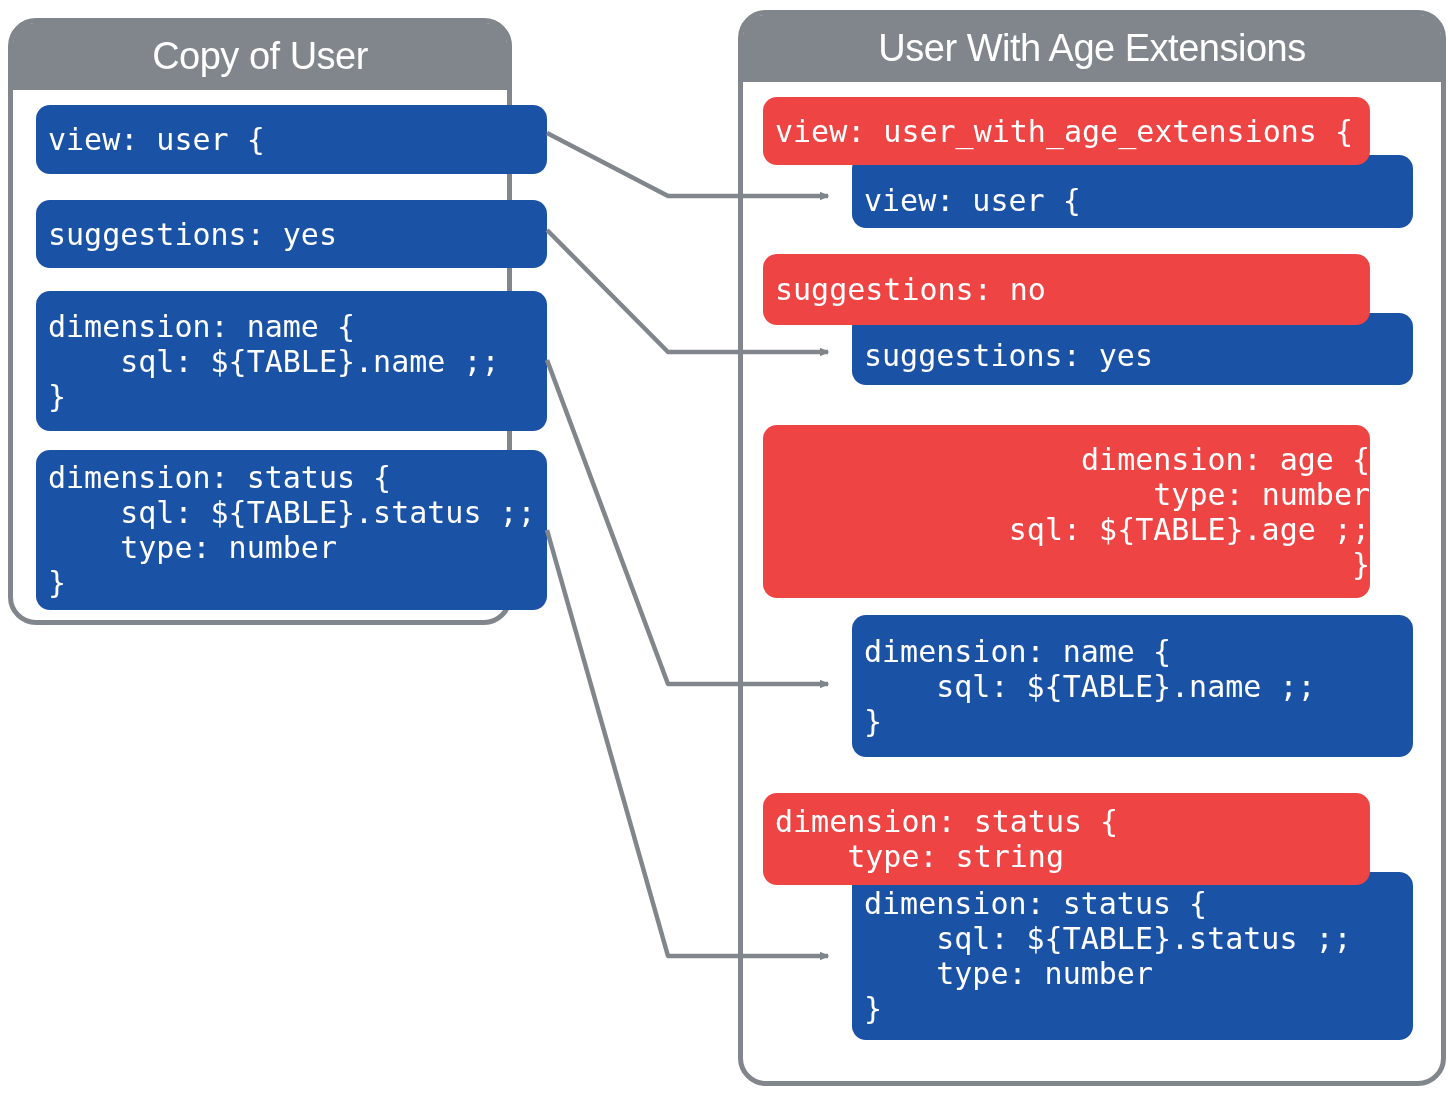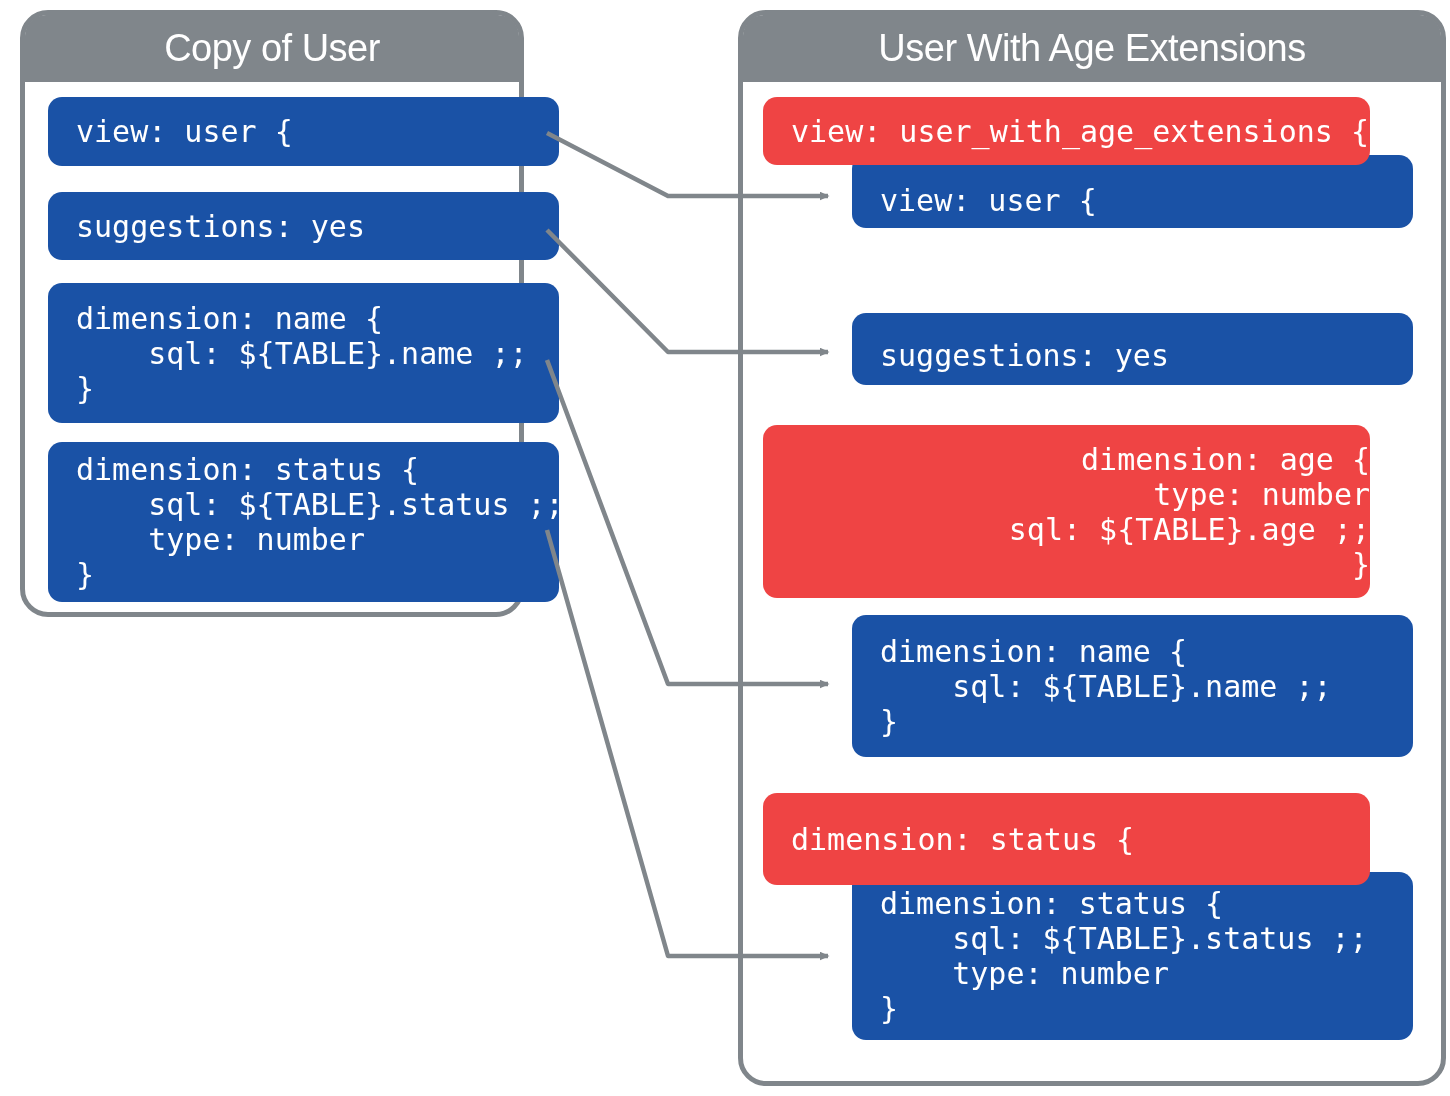--- a/index.html
+++ b/index.html
@@ -10,31 +10,31 @@
          border-radius:28px;box-sizing:border-box;z-index:1;}
   .panel-header{position:absolute;top:0;left:0;right:0;height:67px;
          background:#80868B;border-radius:21px 21px 0 0;
          display:flex;align-items:center;justify-content:center;}
   .panel-title{color:#ffffff;font-family:"Liberation Sans",sans-serif;
          font-size:38px;font-weight:500;letter-spacing:-0.5px;}
 
   .code-box{position:absolute;box-sizing:border-box;border-radius:14px;
          color:#ffffff;font-size:30px;line-height:35px;
          display:flex;flex-direction:column;justify-content:center;
-         padding-left:28px;}
+         padding-left:12px;}
   .code-box .code-line{white-space:pre;}
   .box-dark{background:#1A52A6;z-index:1;}
   .box-light{background:#ef4444;z-index:2;}
 
   #arrow-layer{position:absolute;left:0;top:0;z-index:5;pointer-events:none;}
 </style>
 </head>
 <body>
 
-<div class="panel" style="left:8px;top:10px;width:504px;height:607px;margin-left:12px;">
+<div class="panel" style="left:8px;top:18px;width:504px;height:607px;">
   <div class="panel-header">
     <span class="panel-title">Copy of User</span>
   </div>
 
   <div class="code-box box-dark" style="left:23px;top:82px;width:511px;height:69px;">
     <div class="code-line">view: user {</div>
   </div>
 
   <div class="code-box box-dark" style="left:23px;top:177px;width:511px;height:68px;">
     <div class="code-line">suggestions: yes</div>
@@ -62,20 +62,23 @@
   <div class="code-box box-dark" style="left:109px;top:140px;width:561px;height:73px;justify-content:flex-end;padding-bottom:10px;">
     <div class="code-line">view: user {</div>
   </div>
   <div class="code-box box-light" style="left:20px;top:82px;width:607px;height:68px;">
     <div class="code-line">view: user_with_age_extensions {</div>
   </div>
 
   <div class="code-box box-dark" style="left:109px;top:298px;width:561px;height:72px;justify-content:flex-end;padding-bottom:12px;">
     <div class="code-line">suggestions: yes</div>
   </div>
+  <div class="code-box box-light" style="left:20px;top:239px;width:607px;height:71px;">
+    <div class="code-line">suggestions: no</div>
+  </div>
 
   <div class="code-box box-light" style="left:20px;top:410px;width:607px;height:173px;text-align:right;">
     <div class="code-line">dimension: age {</div>
     <div class="code-line">    type: number</div>
     <div class="code-line">    sql: ${TABLE}.age ;;</div>
     <div class="code-line">}</div>
   </div>
 
   <div class="code-box box-dark" style="left:109px;top:600px;width:561px;height:142px;">
     <div class="code-line">dimension: name {</div>
@@ -84,20 +87,21 @@
   </div>
 
   <div class="code-box box-dark" style="left:109px;top:857px;width:561px;height:168px;justify-content:flex-end;padding-bottom:14px;">
     <div class="code-line">dimension: status {</div>
     <div class="code-line">    sql: ${TABLE}.status ;;</div>
     <div class="code-line">    type: number</div>
     <div class="code-line">}</div>
   </div>
   <div class="code-box box-light" style="left:20px;top:778px;width:607px;height:92px;">
     <div class="code-line">dimension: status {</div>
+    <div class="code-line">    type: string</div>
   </div>
 </div>
 
 <svg id="arrow-layer" width="1450" height="1096" viewBox="0 0 1450 1096">
   <defs>
     <marker id="ah" markerWidth="10" markerHeight="9" refX="8.5" refY="4.5" orient="auto" markerUnits="userSpaceOnUse">
       <path d="M0,0 L10,4.5 L0,9 Z" fill="#80868B"></path>
     </marker>
   </defs>
   <polyline points="547,133 668,196 828,196" fill="none" stroke="#80868B" stroke-width="4.5" stroke-linejoin="round" marker-end="url(#ah)"></polyline>

